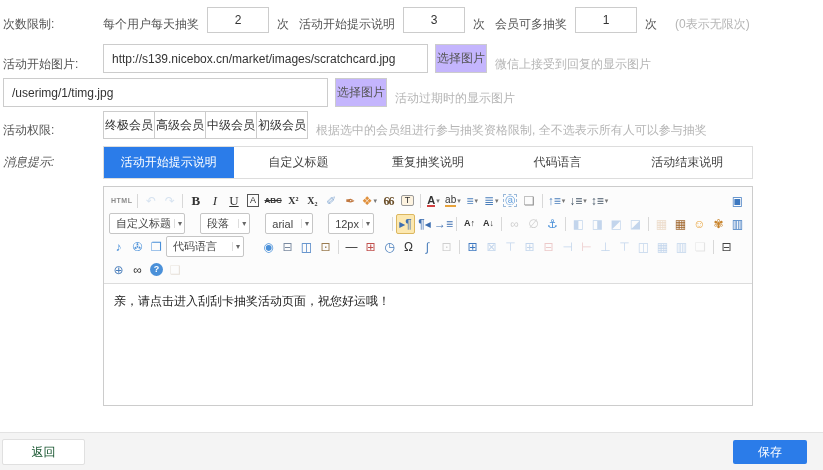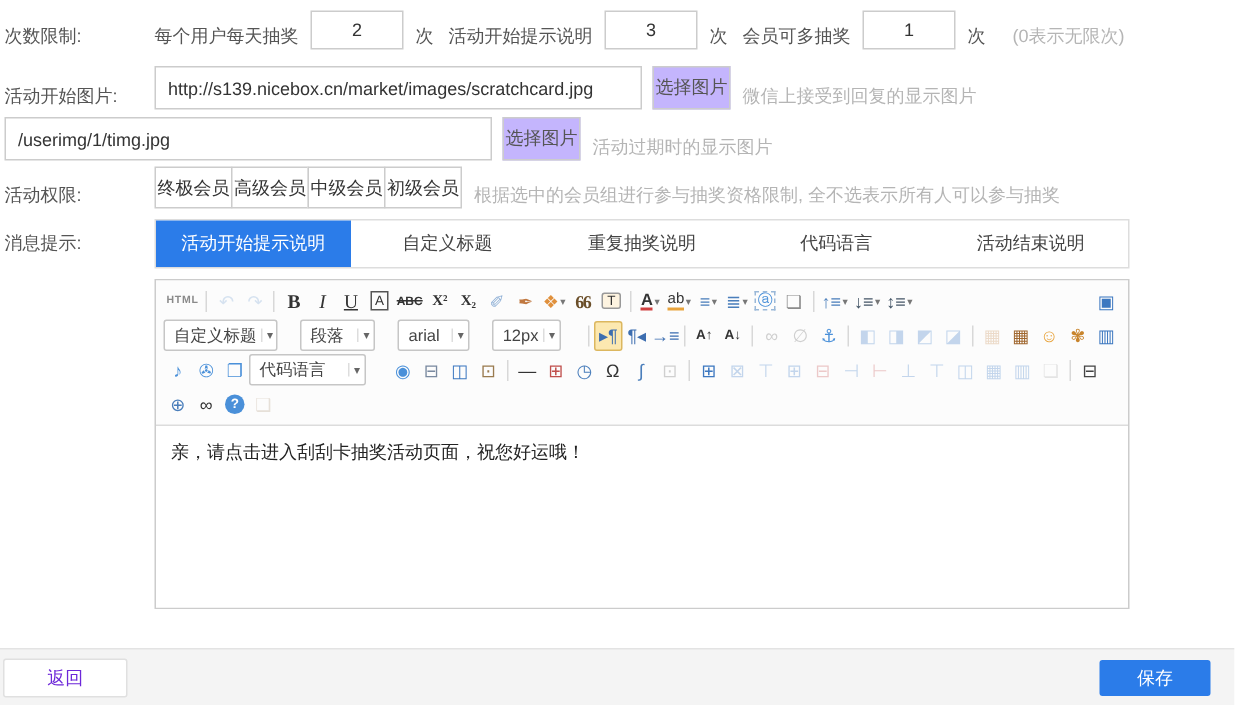--- a/index.html
+++ b/index.html
@@ -16,21 +16,21 @@
   .hint { color:#b5b5b5; font-size:12px; margin-left:8px; white-space:nowrap; }
   .text-input { width:325px; height:29px; border:1px solid #ccc; padding:0 8px;
     font-size:12px; color:#333; outline:none; background:#fff; }
   .pick-btn { height:29px; width:52px; margin-left:7px; background:#c4b5fd;
     border:1px solid #ccc; color:#555; font-size:12px; cursor:pointer; }
   .member-group { display:flex; }
   .member-btn { height:28px; padding:0 1px; background:#fff; border:1px solid #ccc;
     margin-left:-1px; font-size:12px; color:#333; line-height:26px; cursor:pointer; }
   .member-btn:first-child { margin-left:0; }
   .tabs-row { margin-top:7px; }
-  .tabs-row .row-label { align-self:center; }
+  .tabs-row .row-label { align-self:center;font-style:italic; }
   .tab-bar { width:650px; height:33px; border:1px solid #ddd; display:flex; background:#fff; }
   .tab { flex:1; text-align:center; line-height:31px; font-size:12px; color:#444; cursor:pointer; }
   .tab.active { background:#2b7ce9; color:#fff; }
   .editor { width:650px; margin:7px 0 0 103px; border:1px solid #ccc; background:#fff; }
   .editor-toolbar { background:#fcfcfc; border-bottom:1px solid #dcdcdc; padding:2px 5px; }
   .tb-row { display:flex; align-items:center; height:23px; }
   .tb-btn { min-width:19px; height:20px; display:inline-flex; align-items:center;
     justify-content:center; padding:0 2px; border-radius:2px; cursor:pointer; color:#333; }
   .tb-btn .dd { font-size:7px; color:#777; margin-left:1px; }
   .tb-btn.dis { opacity:.45; cursor:default; }
@@ -56,21 +56,21 @@
   .g.hcolor { font-size:10px; border-bottom:2px solid #e8a33c; line-height:10px; }
   .g.abox { border:1px dashed #9ab8d8; color:#4a90d9; font-size:10px; line-height:11px; padding:0 1px; }
   .g.small { font-size:9px; font-weight:bold; }
   .g.help { background:#4a90d9; color:#fff; border-radius:50%; width:13px; height:13px;
     line-height:13px; text-align:center; font-size:9px; font-weight:bold; }
   .editor-body { height:121px; padding:8px 10px; font-size:12px; color:#222;
     background:#fff; outline:none; line-height:1.6; }
   .footer { position:absolute; left:0; right:0; bottom:0; height:38px; background:#f4f4f4;
     border-top:1px solid #e3e3e3; display:flex; align-items:center; }
   .back-btn { position:absolute; left:2px; top:6px; width:83px; height:26px; background:#fff;
-    border:1px solid #e0e0e0; color:#6d28d9; font-size:12px; border-radius:2px; cursor:pointer; }
+    border:1px solid #e0e0e0; color:#14532d; font-size:12px; border-radius:2px; cursor:pointer; }
   .save-btn { position:absolute; right:16px; top:7px; width:74px; height:24px; background:#2b7ce9;
     border:none; color:#fff; font-size:12px; border-radius:2px; cursor:pointer; }
 </style>
 </head>
 <body>
 
 <div class="page">
   <div class="form-area">
 
     <div class="form-row">

